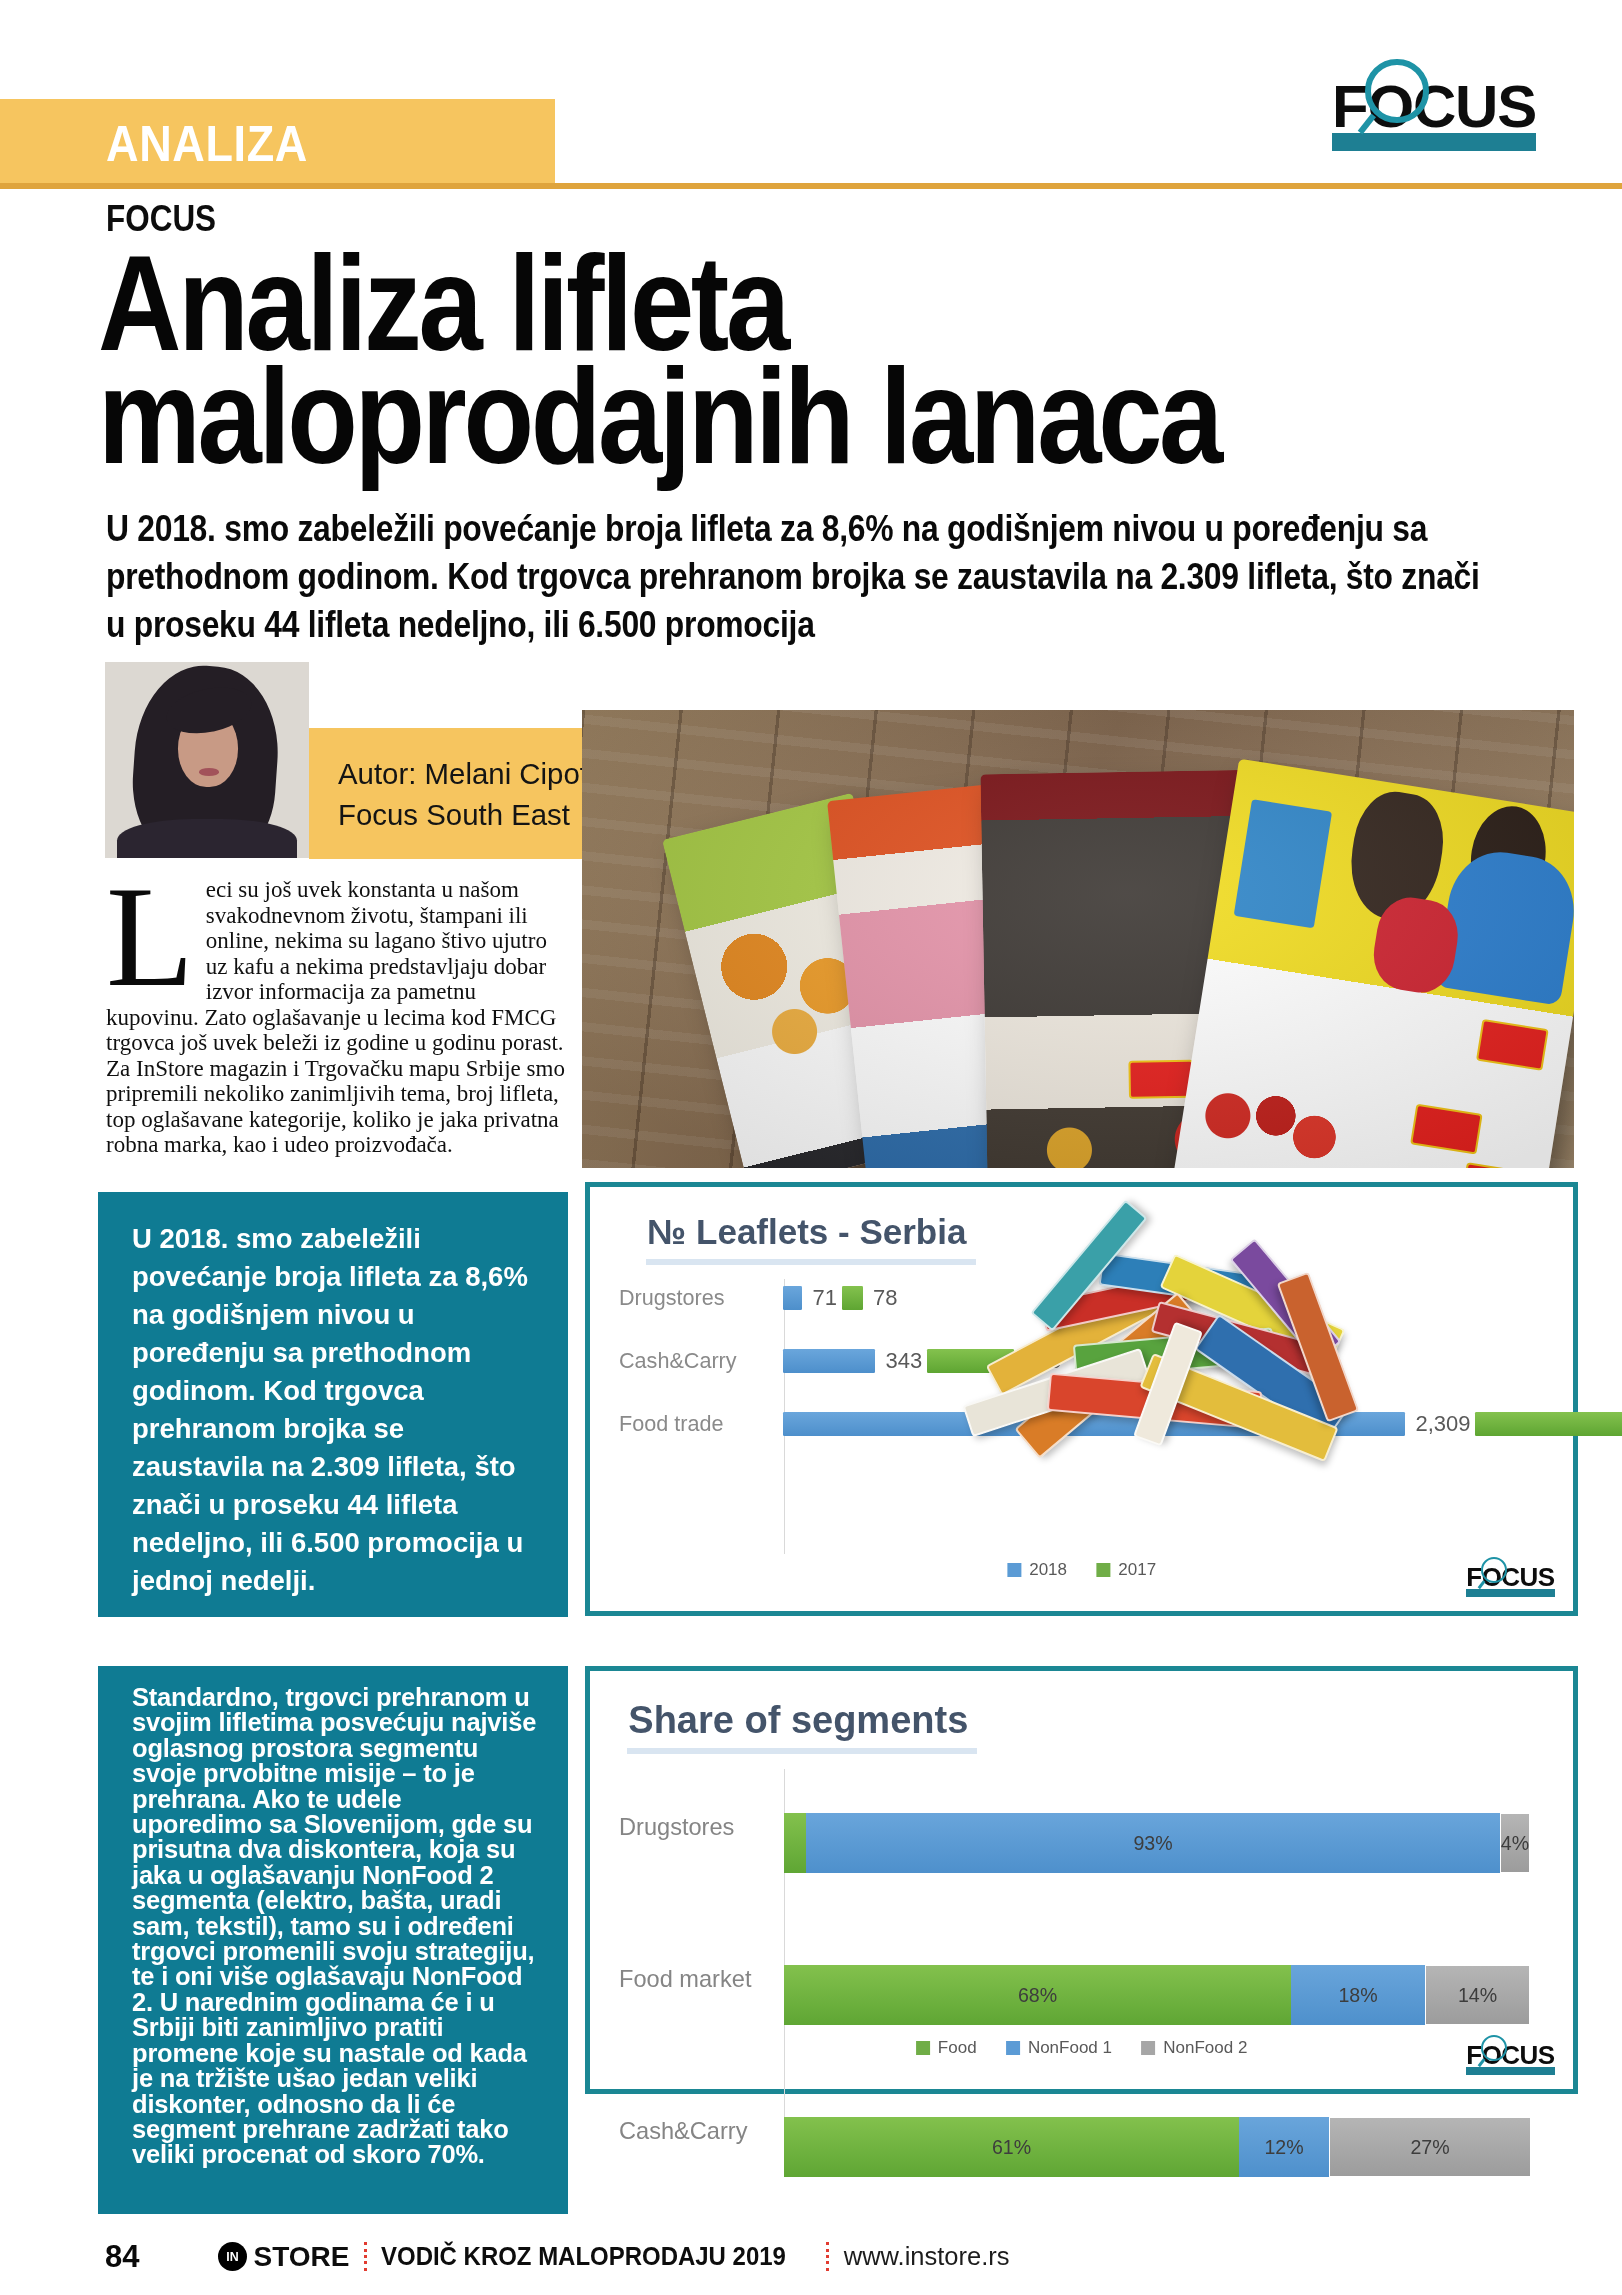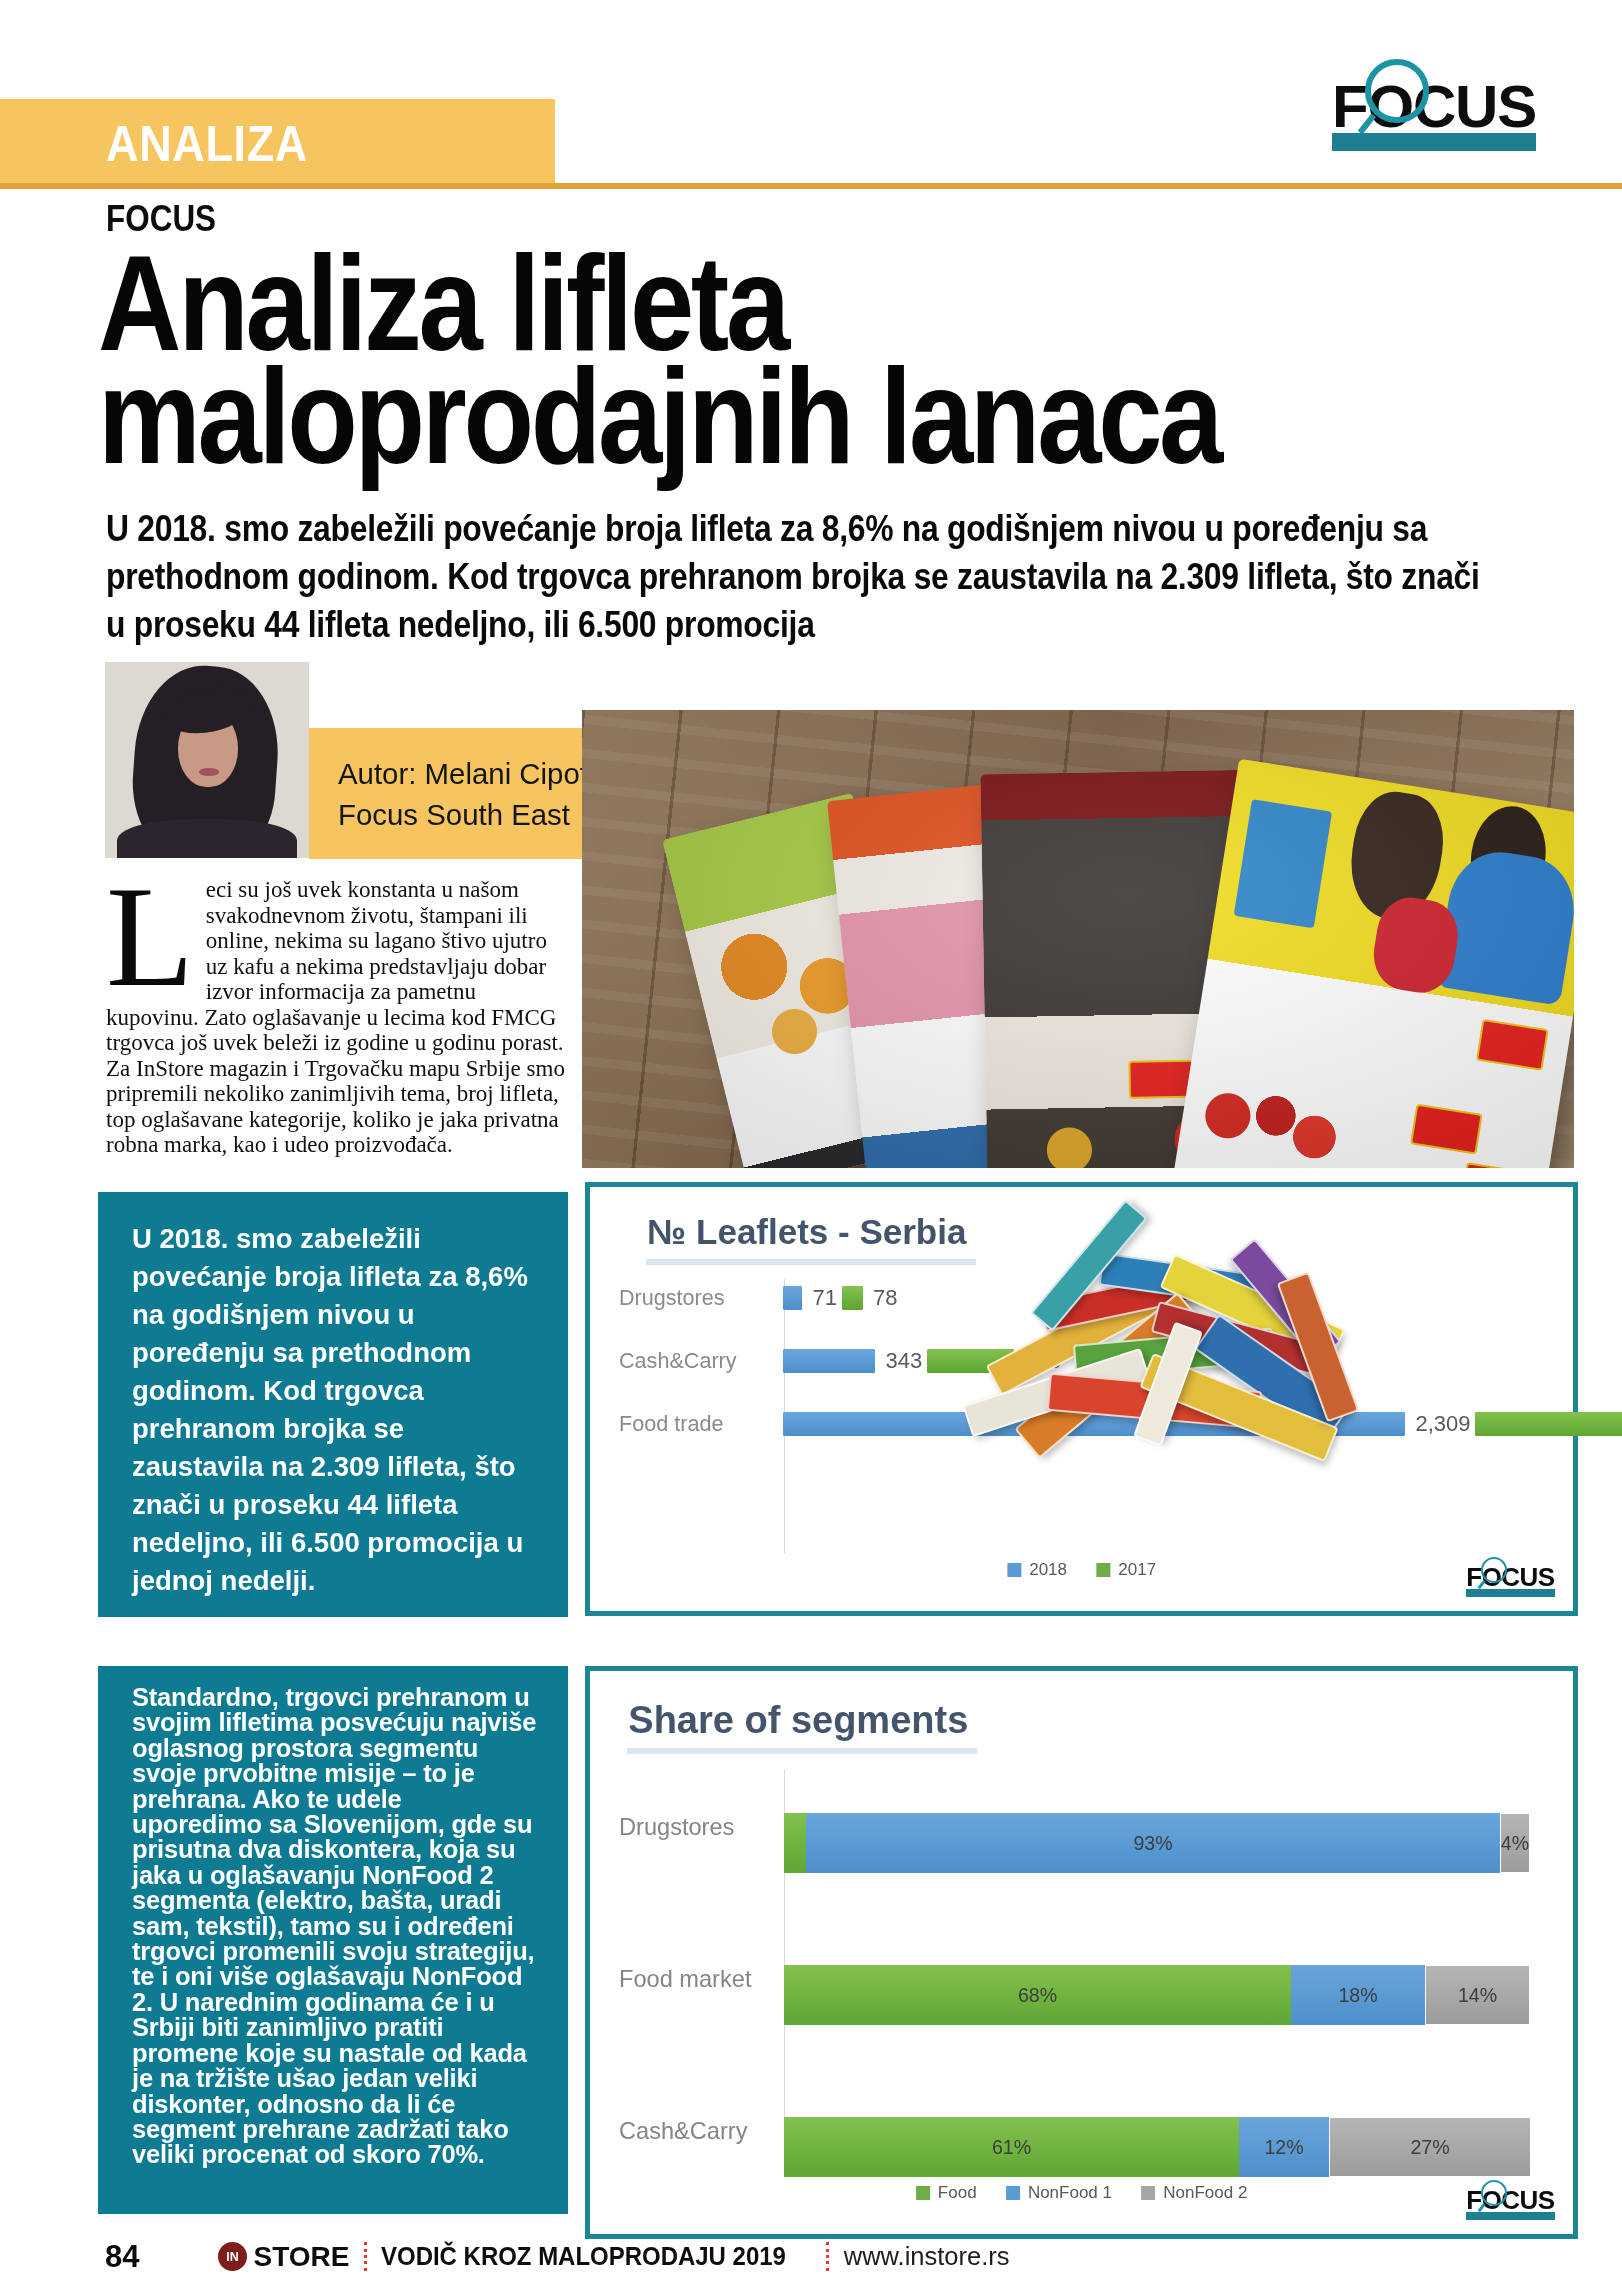--- a/index.html
+++ b/index.html
@@ -93,21 +93,21 @@
   .l3-tag{position:absolute;left:52%;bottom:22%;width:22%;height:8%;background:#e8201d;border:2.6px solid #f4c614;border-radius:3.9px;}
 
   
   .pull{position:absolute;left:98px;width:470px;background:#0F7B93;color:#ffffff;box-sizing:border-box;font-weight:bold;}
   .pull1{top:1192px;height:425px;padding:27.5px 31px 0 34px;font-size:27.5px;line-height:38px;}
   .pull2{top:1666px;height:548px;padding:19px 31px 0 34px;font-size:25.5px;line-height:25.4px;letter-spacing:-0.2px;}
 
   
   .chartbox{position:absolute;left:585px;width:993px;background:#ffffff;border:5.2px solid #1B8794;box-sizing:border-box;}
   .chart1{top:1182px;height:434px;}
-  .chart2{top:1666px;height:573px;}
+  .chart2{top:1666px;height:428px;}
   .chart-title{display:inline-block;font-weight:bold;color:#44546A;
      border-bottom:6.5px solid rgba(130,170,210,.30);padding:0 9.2px 6.5px 1.3px;}
   .chart1 .chart-title{margin:25px 0 0 56px;font-size:35px;}
   .chart2 .chart-title{margin:27.5px 0 0 37px;font-size:38px;}
 
   .c1-rows{position:absolute;left:29px;top:98px;right:33px;}
   .c1-row{display:flex;align-items:center;margin-bottom:37px;}
   .c1-cat{width:164px;font-size:21.6px;color:#8a8a8a;flex:0 0 auto;}
   .c1-bars{display:flex;flex-direction:row;gap:4.6px;}
   .c1-barline{display:flex;align-items:center;}
@@ -134,21 +134,21 @@
   .c2-stack{display:flex;height:60px;margin-top:32px;}
   .c2-seg{display:flex;align-items:center;justify-content:center;font-size:19.6px;color:#3d3d3d;}
   .seg-green{background:linear-gradient(180deg,#83c14d,#5fa634);}
   .seg-blue{background:linear-gradient(180deg,#69a5db,#4e90cc);}
   .seg-gray{background:linear-gradient(180deg,#b5b5b5,#9c9c9c);border:1.3px solid #ffffff;box-sizing:border-box;}
   .chart2 .axis-line{left:194px;top:98px;height:366px;}
 
   
   .footer{position:absolute;left:105px;top:2237px;height:39px;display:flex;align-items:center;}
   .page-num{font-size:31px;font-weight:900;color:#0a0a0a;width:113px;}
-  .in-circle{width:29px;height:29px;border-radius:50%;background:#7f1d1d;color:#ffffff;font-size:12.4px;font-weight:bold;
+  .in-circle{width:29px;height:29px;border-radius:50%;background:#000000;color:#ffffff;font-size:12.4px;font-weight:bold;
      display:inline-flex;align-items:center;justify-content:center;margin-right:6.5px;}
   .store-word{font-size:28px;font-weight:900;color:#0d0d0d;letter-spacing:0;}
   .f-div{height:29px;border-left:3.3px dotted #e23b30;margin:0 14.4px;}
   .f-pub{font-size:25.5px;font-weight:800;color:#0d0d0d;transform:scaleX(.94);transform-origin:left center;white-space:nowrap;}
   .f-web{font-size:25.5px;font-weight:400;color:#1c1c1c;text-align:center;}
 </style>
 </head>
 <body>
 
 <div id="page">

